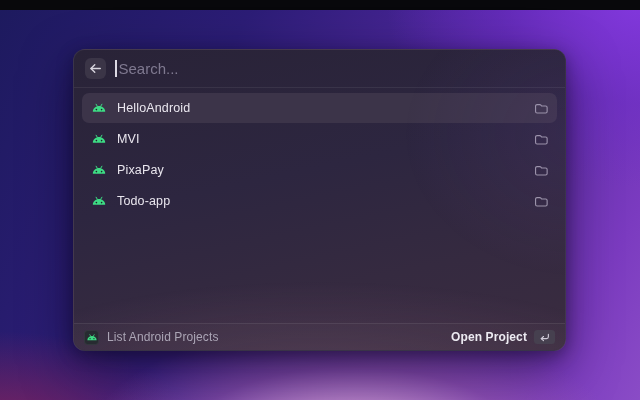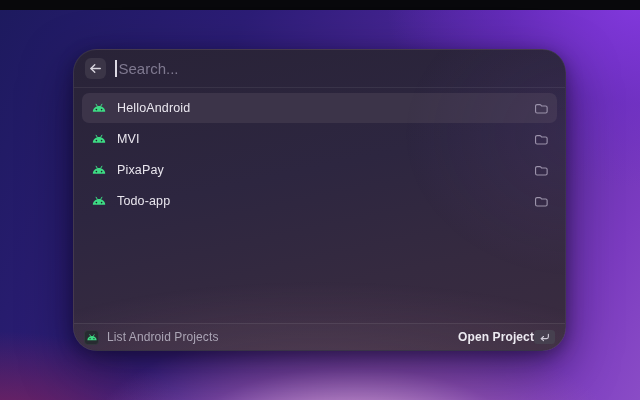--- a/index.html
+++ b/index.html
@@ -22,21 +22,21 @@
       linear-gradient(118deg, #1d1a5e 0%, #2c1d76 30%, #5428a2 62%, #7b3bc0 88%, #8a4cc6 100%);
   }
 
   .menu-bar {
     position: absolute; top: 0; left: 0; right: 0; height: 10px;
     background: #08080b;
   }
 
   .launcher-window {
     position: absolute; left: 73px; top: 49px; width: 493px; height: 302px;
-    border-radius: 24px;
+    border-radius: 12px;
     background: linear-gradient(168deg, #292337 0%, #2d2640 42%, #352a40 72%, #3a2c40 100%);
     border: 1px solid rgba(255,255,255,0.07);
     box-shadow: 0 18px 50px rgba(8,4,22,0.5), 0 4px 16px rgba(8,4,22,0.35);
     display: flex; flex-direction: column;
     overflow: hidden;
   }
   .launcher-window::after {
     content: ""; position: absolute; inset: 0; border-radius: inherit; pointer-events: none;
     background:
       radial-gradient(120% 55% at 50% 110%, rgba(208,138,172,0.16), rgba(208,138,172,0) 60%),
@@ -97,21 +97,21 @@
   .footer-badge {
     width: 15px; height: 15px; flex: none;
     border-radius: 4px; background: #272b31;
     border: 1px solid rgba(255,255,255,0.06);
     display: flex; align-items: center; justify-content: center;
     margin-right: 8px;
   }
   .footer-source-label { font-size: 12px; color: #aba5b5; letter-spacing: 0.1px; }
   .footer-action {
     margin-left: auto;
-    display: flex; align-items: flex-start; 
+    display: flex; align-items: flex-start; gap: 7px;
     background: transparent; border: none; cursor: pointer;
     font-family: "Liberation Sans", sans-serif;
   }
   .footer-action-label { font-size: 12px; font-weight: 700; color: #eceaf1; letter-spacing: 0.1px; }
   .keycap {
     width: 21px; height: 14px; border-radius: 3.5px;
     background: #46404f;
     display: flex; align-items: center; justify-content: center;
   }
 </style>

